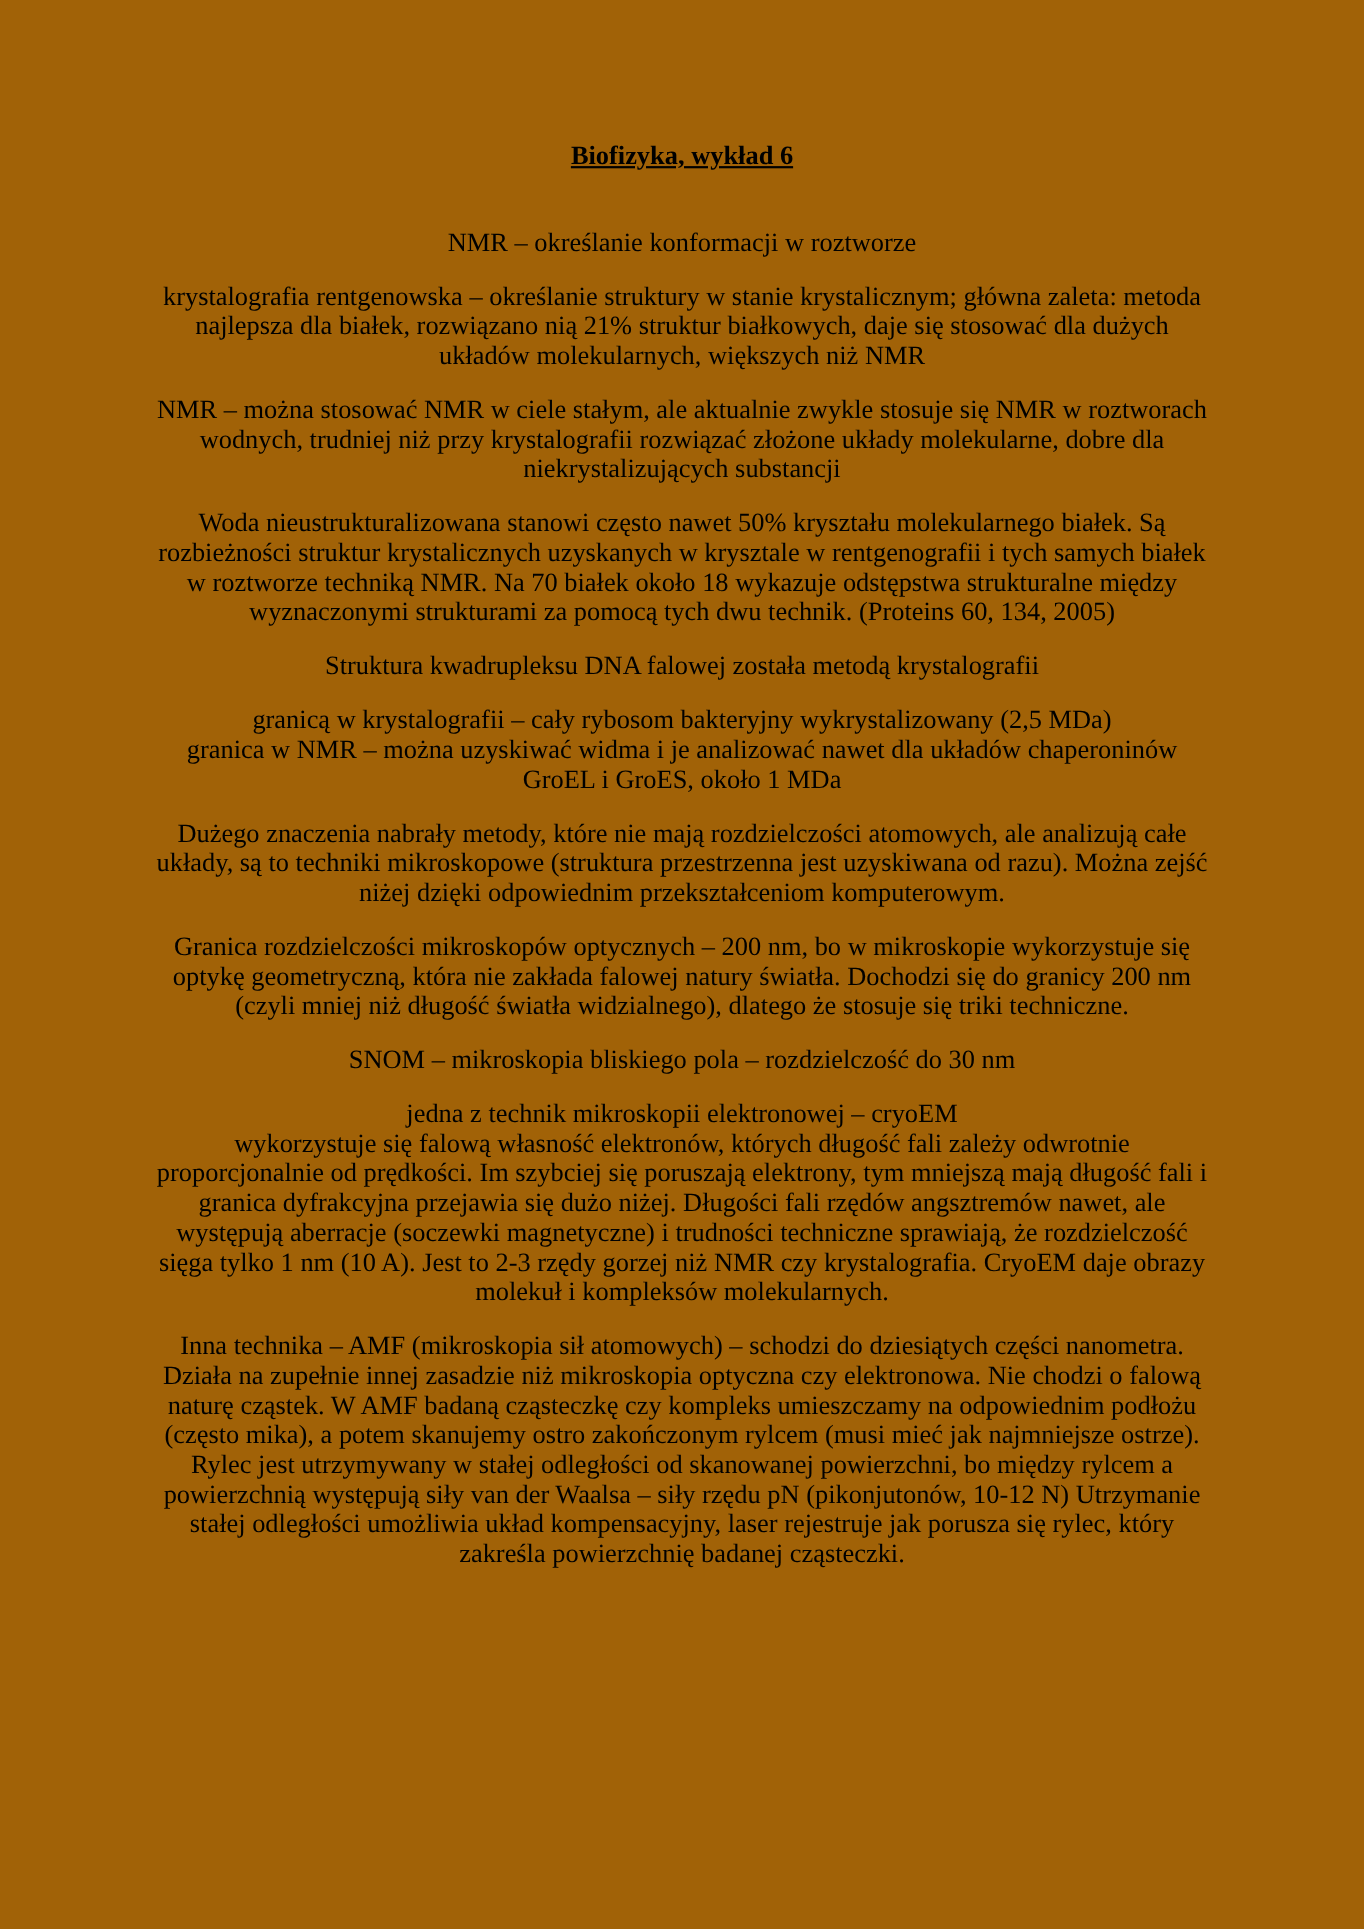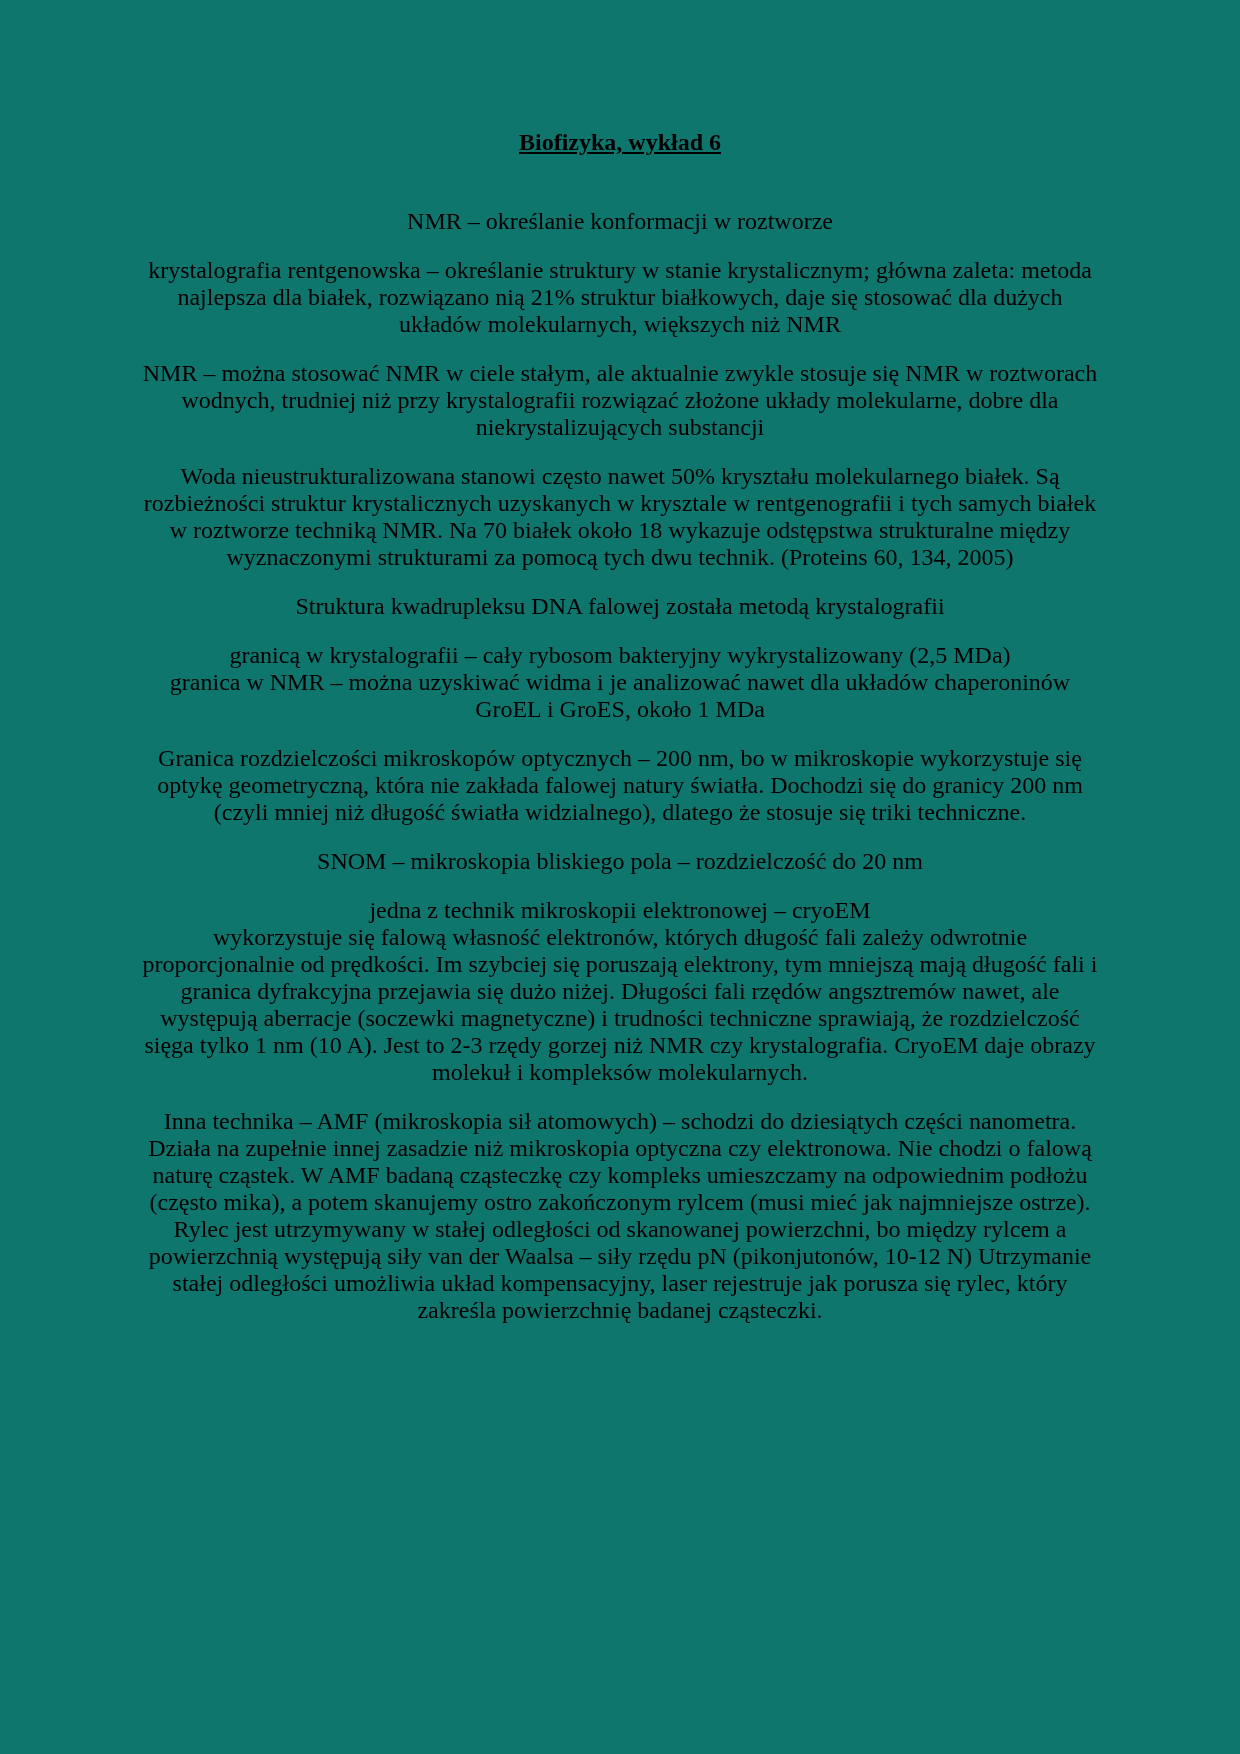--- a/index.html
+++ b/index.html
@@ -12,21 +12,21 @@
     height: 1754px;
     font-family: "Liberation Serif", "DejaVu Serif", serif;
     color: #000000;
     overflow: hidden;
   }
   .page {
     box-sizing: border-box;
     width: 1240px;
     height: 1754px;
     padding: 128px 136px 0 136px;
-    background: #0f766e;
+    background: #a16207;
   }
   .doc-title {
     text-align: center;
     font-size: 24px;
     font-weight: bold;
     text-decoration: underline;
     margin: 0 0 52px 0;
     line-height: 28px;
   }
   .doc-body p {
@@ -44,19 +44,20 @@
   <h1 class="doc-title">Biofizyka, wykład 6</h1>
 
   <div class="doc-body">
     <p>NMR – określanie konformacji w roztworze</p>
     <p>krystalografia rentgenowska – określanie struktury w stanie krystalicznym; główna zaleta: metoda najlepsza dla białek, rozwiązano nią 21% struktur białkowych, daje się stosować dla dużych układów molekularnych, większych niż NMR</p>
     <p>NMR – można stosować NMR w ciele stałym, ale aktualnie zwykle stosuje się NMR w roztworach wodnych, trudniej niż przy krystalografii rozwiązać złożone układy molekularne, dobre dla niekrystalizujących substancji</p>
     <p>Woda nieustrukturalizowana stanowi często nawet 50% kryształu molekularnego białek. Są rozbieżności struktur krystalicznych uzyskanych w krysztale w rentgenografii i tych samych białek w roztworze techniką NMR. Na 70 białek około 18 wykazuje odstępstwa strukturalne między wyznaczonymi strukturami za pomocą tych dwu technik. (Proteins 60, 134, 2005)</p>
     <p>Struktura kwadrupleksu DNA falowej została metodą krystalografii</p>
     <p>granicą w krystalografii – cały rybosom bakteryjny wykrystalizowany (2,5 MDa)
 granica w NMR – można uzyskiwać widma i je analizować nawet dla układów chaperoninów GroEL i GroES, około 1 MDa</p>
+    <p>Dużego znaczenia nabrały metody, które nie mają rozdzielczości atomowych, ale analizują całe układy, są to techniki mikroskopowe (struktura przestrzenna jest uzyskiwana od razu). Można zejść niżej dzięki odpowiednim przekształceniom komputerowym.</p>
     <p>Granica rozdzielczości mikroskopów optycznych – 200 nm, bo w mikroskopie wykorzystuje się optykę geometryczną, która nie zakłada falowej natury światła. Dochodzi się do granicy 200 nm (czyli mniej niż długość światła widzialnego), dlatego że stosuje się triki techniczne.</p>
-    <p>SNOM – mikroskopia bliskiego pola – rozdzielczość do 20 nm</p>
+    <p>SNOM – mikroskopia bliskiego pola – rozdzielczość do 30 nm</p>
     <p>jedna z technik mikroskopii elektronowej – cryoEM
 wykorzystuje się falową własność elektronów, których długość fali zależy odwrotnie proporcjonalnie od prędkości. Im szybciej się poruszają elektrony, tym mniejszą mają długość fali i granica dyfrakcyjna przejawia się dużo niżej. Długości fali rzędów angsztremów nawet, ale występują aberracje (soczewki magnetyczne) i trudności techniczne sprawiają, że rozdzielczość sięga tylko 1 nm (10 A). Jest to 2-3 rzędy gorzej niż NMR czy krystalografia. CryoEM daje obrazy molekuł i kompleksów molekularnych.</p>
     <p>Inna technika – AMF (mikroskopia sił atomowych) – schodzi do dziesiątych części nanometra. Działa na zupełnie innej zasadzie niż mikroskopia optyczna czy elektronowa. Nie chodzi o falową naturę cząstek. W AMF badaną cząsteczkę czy kompleks umieszczamy na odpowiednim podłożu (często mika), a potem skanujemy ostro zakończonym rylcem (musi mieć jak najmniejsze ostrze). Rylec jest utrzymywany w stałej odległości od skanowanej powierzchni, bo między rylcem a powierzchnią występują siły van der Waalsa – siły rzędu pN (pikonjutonów, 10-12 N) Utrzymanie stałej odległości umożliwia układ kompensacyjny, laser rejestruje jak porusza się rylec, który zakreśla powierzchnię badanej cząsteczki.</p>
   </div>
 </div>
 
 </body></html>

